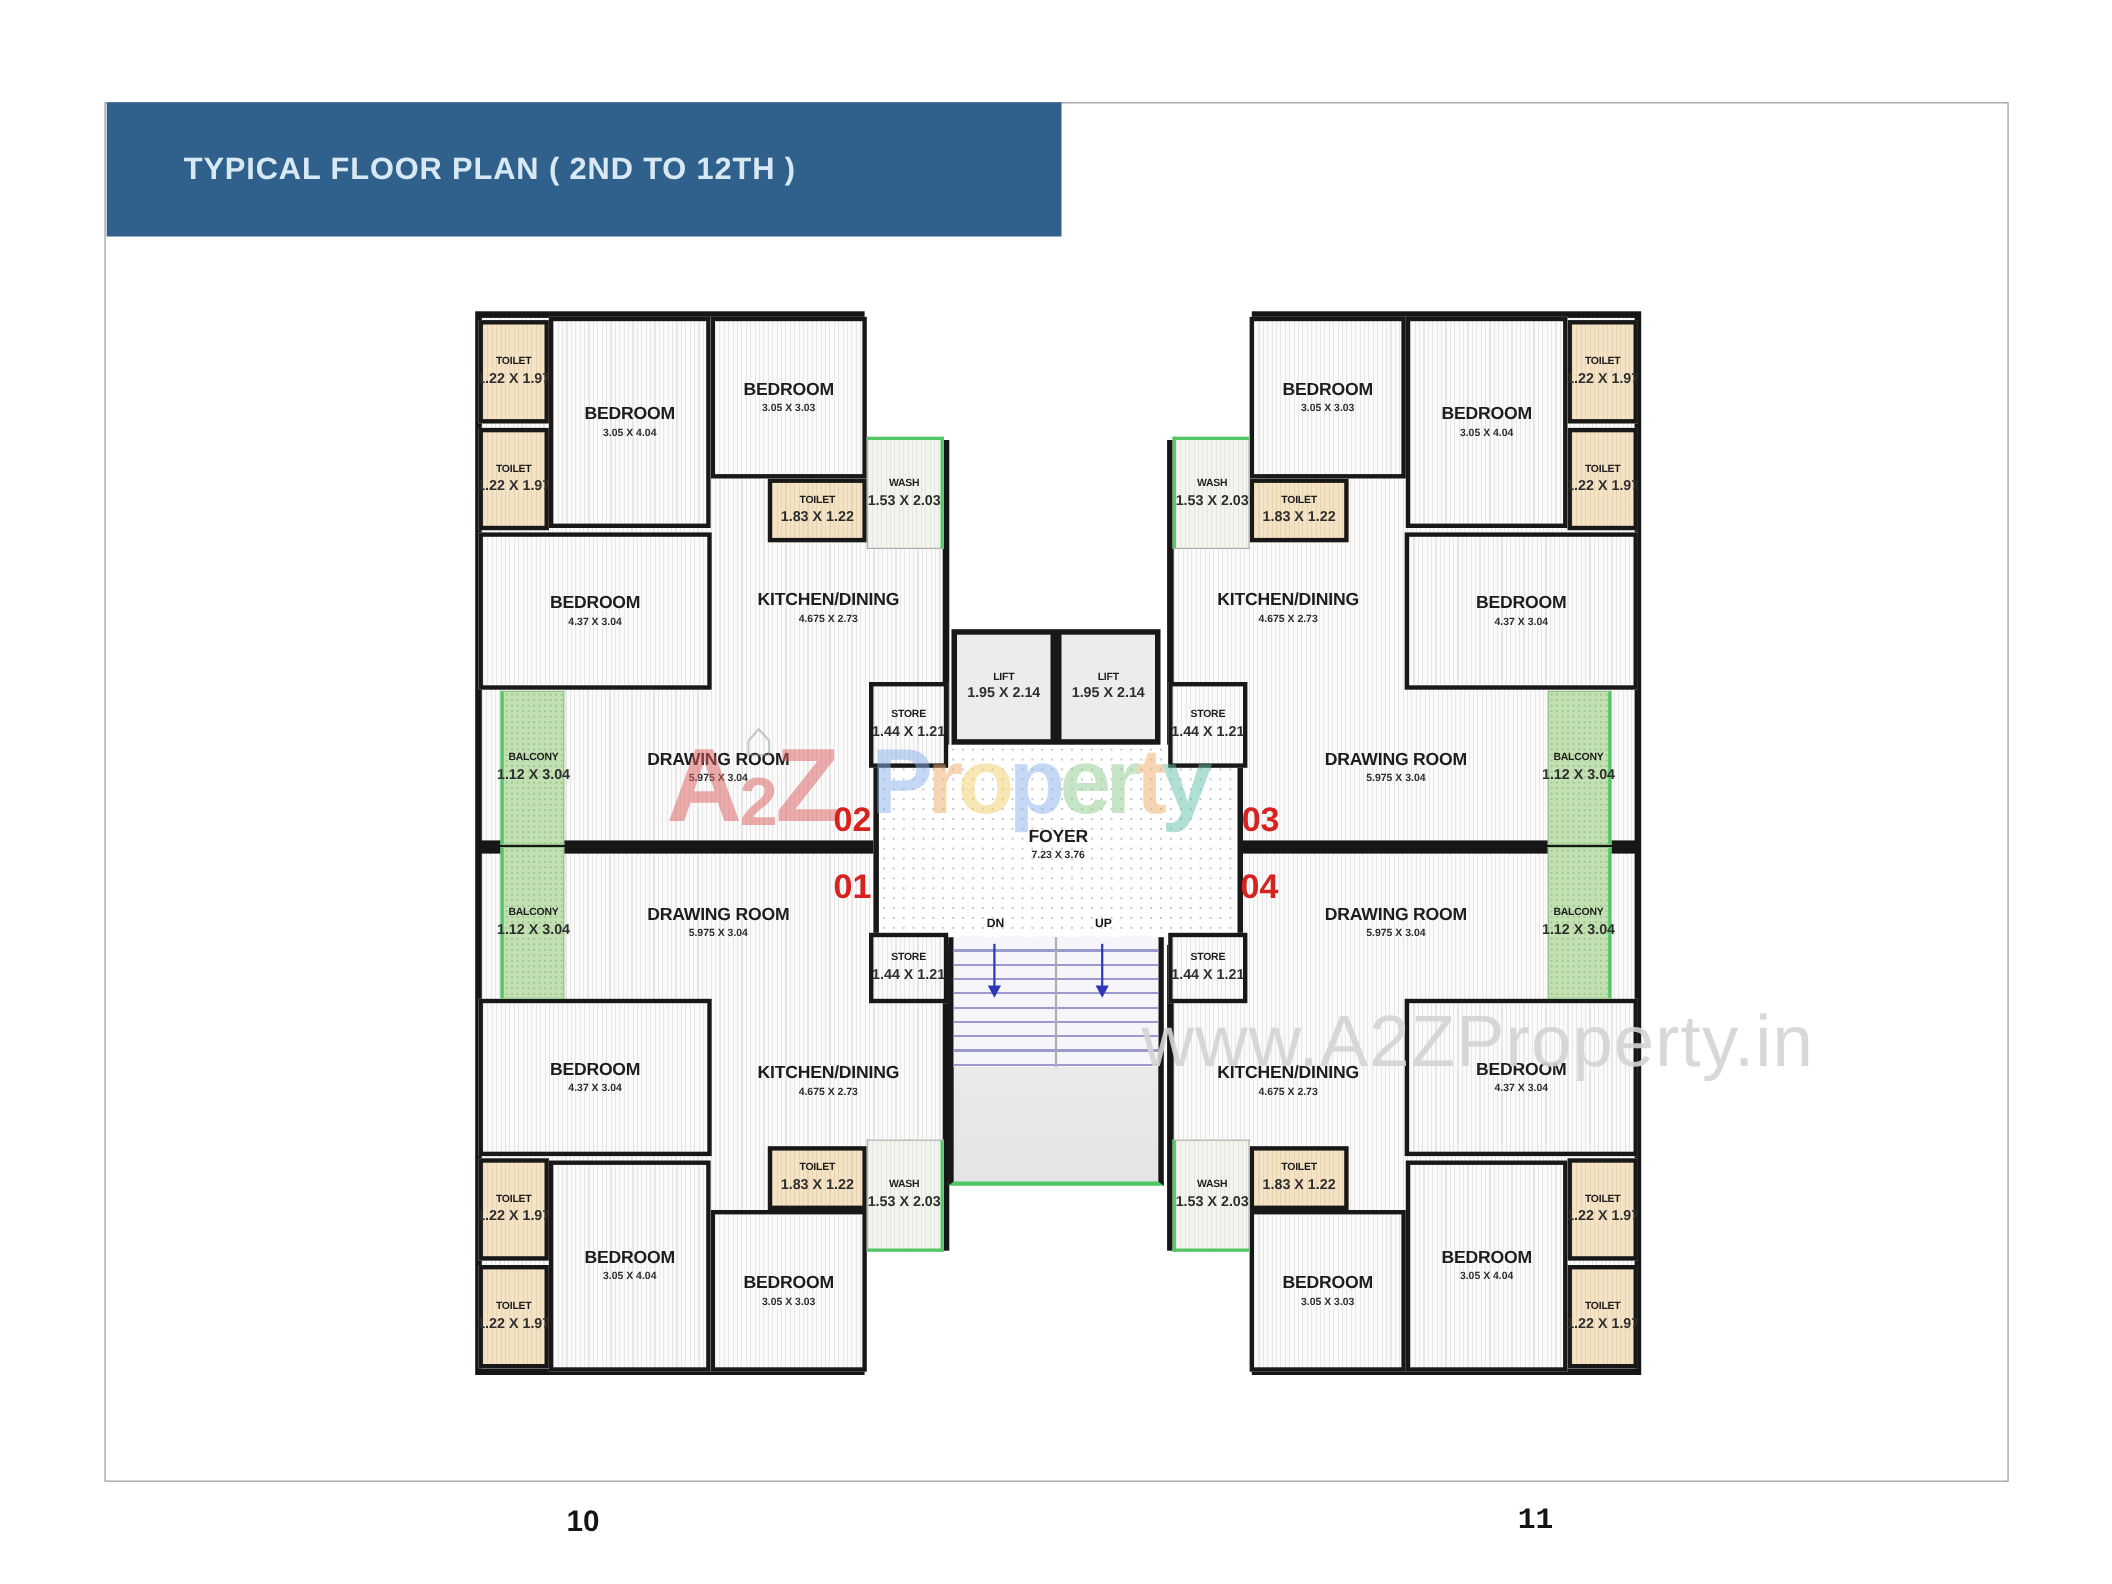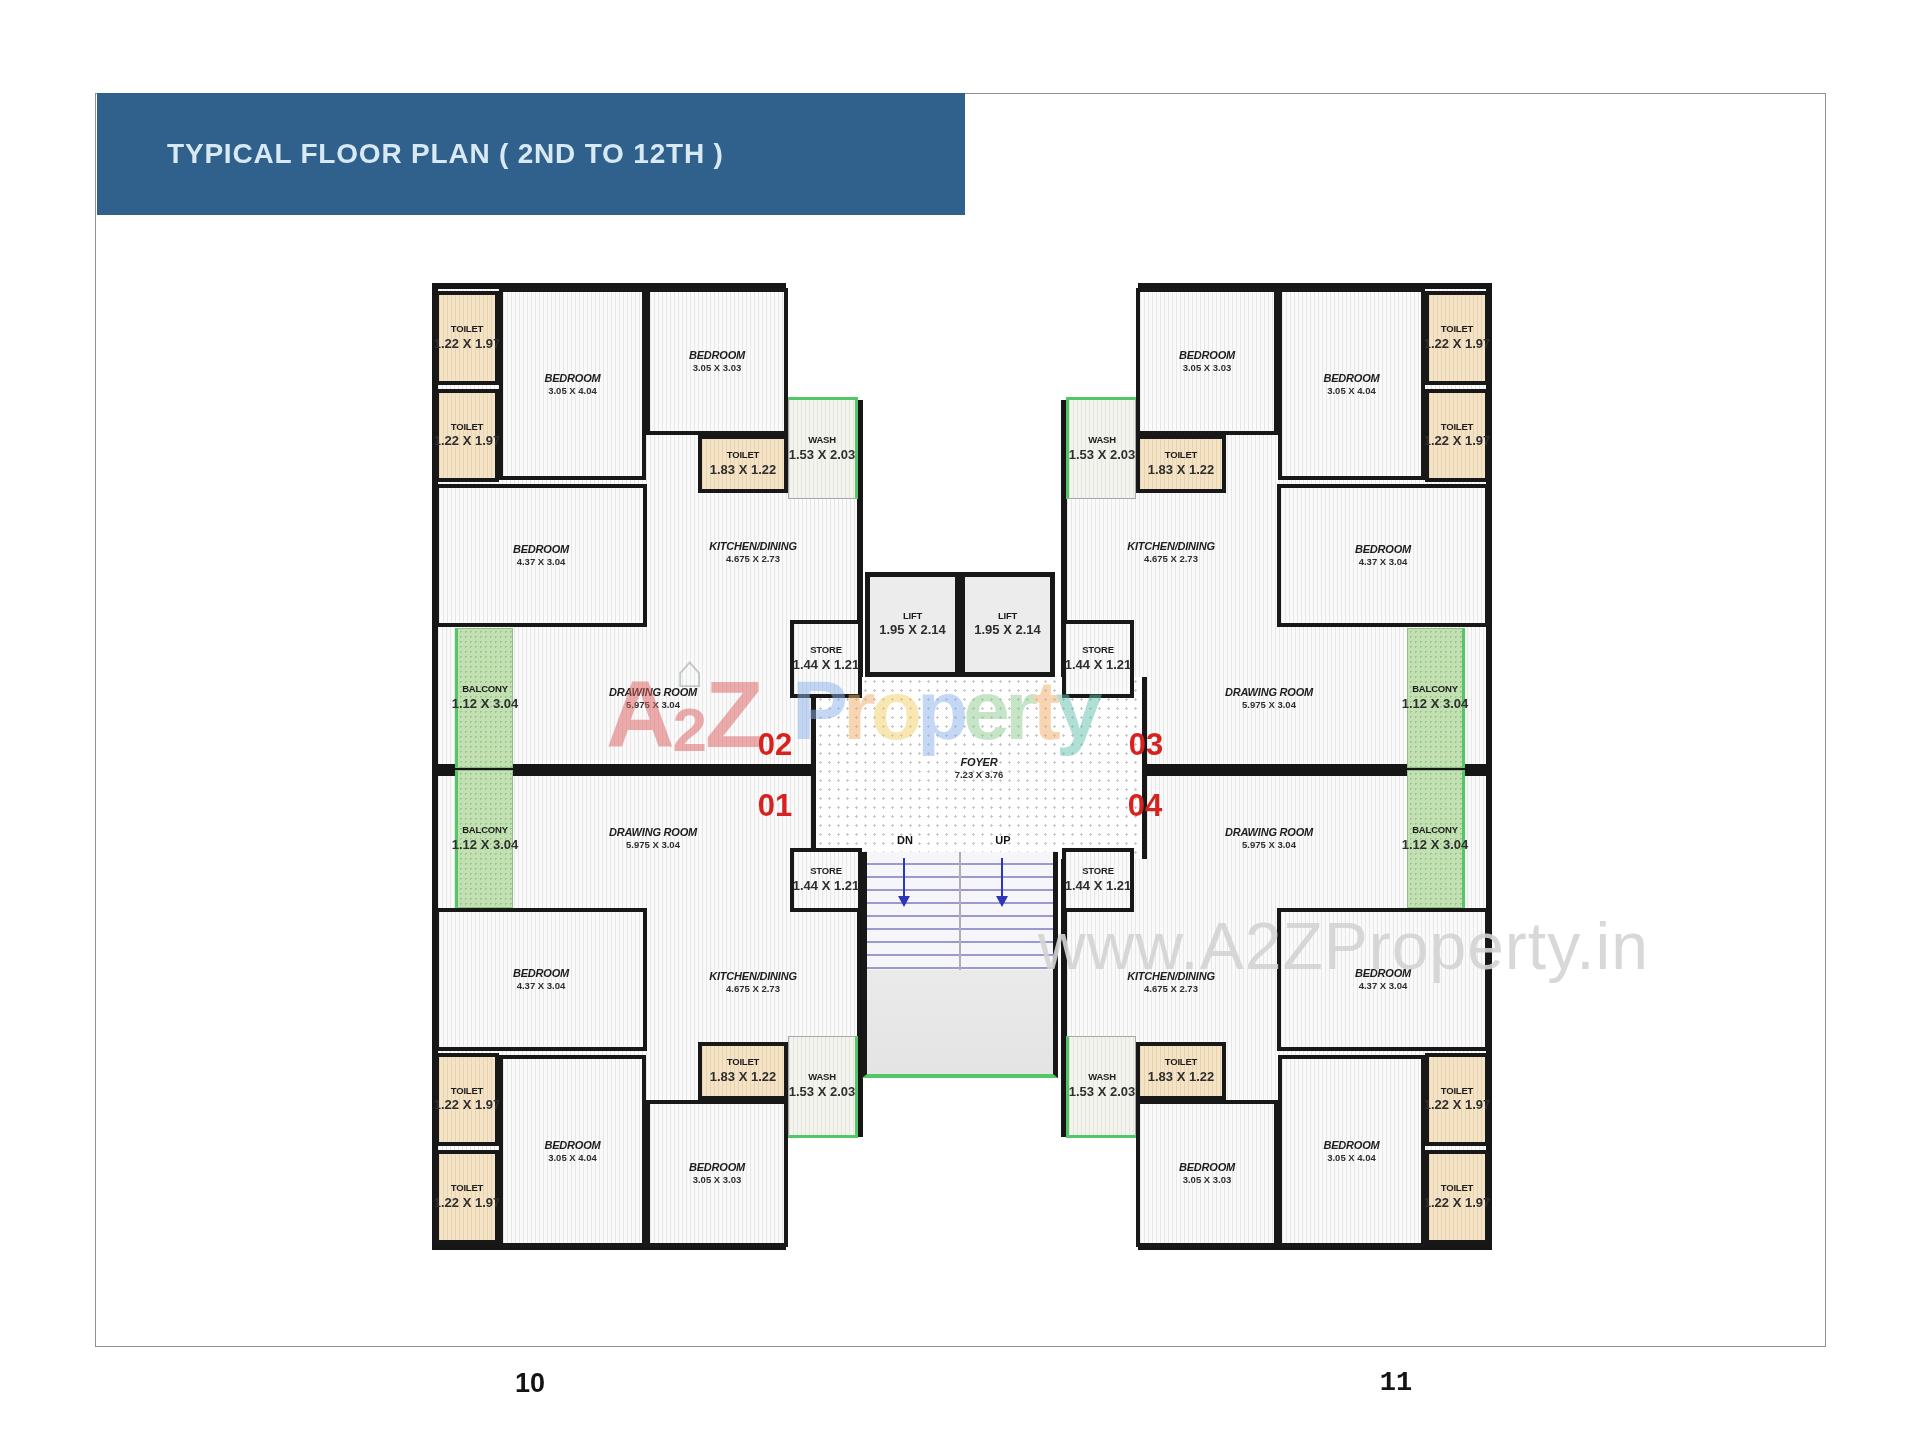--- a/index.html
+++ b/index.html
@@ -36,21 +36,21 @@
     background-image:radial-gradient(#c7c7c7 1.2px,rgba(0,0,0,0) 1.2px);background-size:9px 9px;}
   .gt{border-top:3px solid #53c767 !important;}
   .gb{border-bottom:3px solid #53c767 !important;}
   .gl{border-left:3px solid #53c767 !important;}
   .gr{border-right:3px solid #53c767 !important;}
   
   .lbl{position:absolute;inset:0;display:flex;flex-direction:column;align-items:center;justify-content:center;
     text-align:center;color:#1d1d1d;line-height:1.3;pointer-events:none;}
   .lbl .nm{font-size:9.5px;font-weight:bold;letter-spacing:-0.2px;white-space:nowrap;}
   .lbl .dims{font-size:13px;font-weight:bold;color:#2e2e2e;white-space:nowrap;}
-  .lbl.big .nm{font-size:11px;font-style:italic;}
+  .lbl.big .nm{font-size:16px;}
   .lbl.big .dims{font-size:9.5px;}
   
   #stairs{position:absolute;left:862px;top:852px;width:196px;height:226px;box-sizing:border-box;
     border-left:5px solid #181818;border-right:5px solid #181818;border-bottom:4px solid #53c767;
     background:linear-gradient(#f1f1f1,#e4e4e4);z-index:5;}
   #stairs .steps{position:absolute;left:0;right:0;top:0;height:118px;background-color:#f6f6fa;
     background-image:repeating-linear-gradient(180deg,rgba(0,0,0,0) 0 11px,#9a9ace 11px 13px);}
   #stairs .sdiv{position:absolute;left:92px;top:0;width:2px;height:118px;background:#aeaeae;}
   .arr{position:absolute;top:6px;width:2px;height:44px;background:#2d35b8;}
   .arr::after{content:"";position:absolute;left:-5px;bottom:-11px;border:6px solid rgba(0,0,0,0);
@@ -93,21 +93,21 @@
     <div class="u-outline" style="left: 432px; top: 770px; width: 431px; height: 480px;"></div>
     <div class="unum" style="left: 775px; top: 806px;">01</div>
     <div class="u-outline" style="left: 1061px; top: 283px; width: 431px; height: 487px;"></div>
     <div class="unum" style="left: 1146px; top: 745px;">03</div>
     <div class="u-outline" style="left: 1061px; top: 770px; width: 431px; height: 480px;"></div>
     <div class="unum" style="left: 1145px; top: 806px;">04</div>
     <div class="cutout" style="left: 786px; top: 276px; width: 81px; height: 124px;"></div>
     <div class="cutout" style="left: 1057px; top: 276px; width: 81px; height: 124px;"></div>
     <div class="cutout" style="left: 786px; top: 1137px; width: 81px; height: 116px;"></div>
     <div class="cutout" style="left: 1057px; top: 1137px; width: 81px; height: 116px;"></div>
-    <div class="rm foyer" style="left: 811px; top: 677px; width: 336px; height: 182px;">
+    <div class="rm foyer" style="left: 794px; top: 677px; width: 336px; height: 182px;">
       <div class="lbl big">
         <span class="nm">FOYER</span>
         <span class="dims">7.23 X 3.76</span>
       </div>
     </div>
     <div class="rm wall toilet" style="left: 435px; top: 291px; width: 64px; height: 94px;">
       <div class="lbl">
         <span class="nm">TOILET</span>
         <span class="dims">1.22 X 1.97</span>
       </div>

